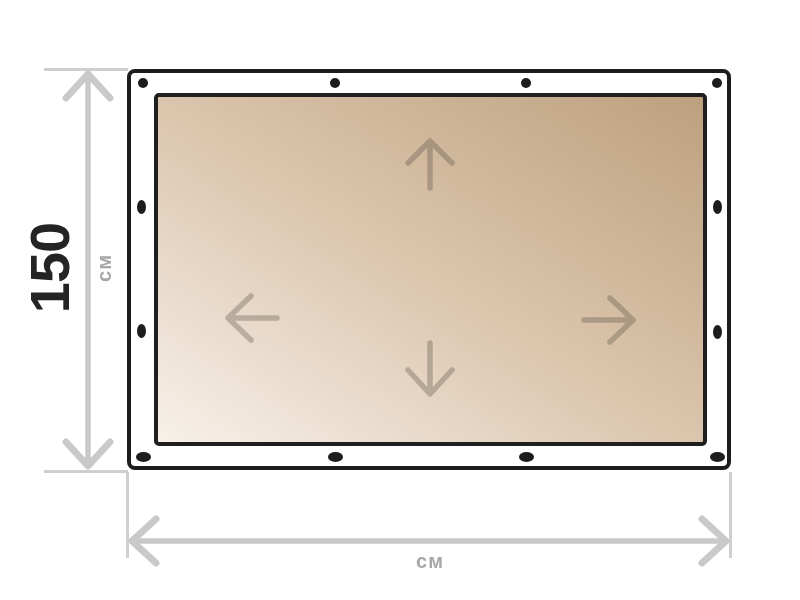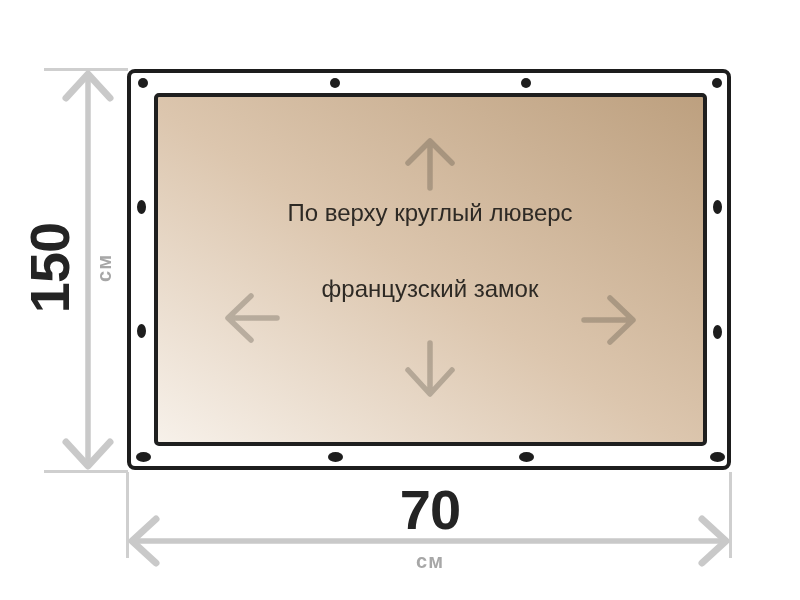--- a/index.html
+++ b/index.html
@@ -85,38 +85,35 @@
       <path d="M276 250 L276 299 M254 277 L276 301 L298 277"></path>
     </g>
     <g>
       <path d="M123 225 L76 225 M97 203 L74 225 L97 247"></path>
     </g>
     <g>
       <path d="M430 227 L477 227 M456 205 L479 227 L456 249"></path>
     </g>
   </svg>
 
-  <div class="note" style="top:198px">По верху круглый люверс</div>
   <div class="note" style="top:274px">
-    <span style="display:block">французский замок</span>
   </div>
 
   <div class="ext" style="left:44px; top:68px;  width:84px; height:3px"></div>
   <div class="ext" style="left:44px; top:470px; width:84px; height:3px"></div>
   <svg width="60" height="402" viewBox="0 0 60 402" style="left:58px; top:69px" fill="none" stroke="#c9c9c9" stroke-linecap="round" stroke-linejoin="round">
     <path d="M30 6 L30 396" stroke-width="5.5"></path>
     <path d="M8 29 L30 5 L52 29" stroke-width="7"></path>
     <path d="M8 373 L30 397 L52 373" stroke-width="7"></path>
   </svg>
   <div class="dim-value rot" style="left:-51px; top:238px; width:200px; height:60px">150</div>
   <div class="dim-unit rot" style="left:4px; top:243px; width:200px; height:50px">см</div>
 
   <div class="ext" style="left:126px; top:472px; width:3px; height:86px"></div>
   <div class="ext" style="left:729px; top:472px; width:3px; height:86px"></div>
   <svg width="604" height="60" viewBox="0 0 604 60" style="left:127px; top:511px" fill="none" stroke="#c9c9c9" stroke-linecap="round" stroke-linejoin="round">
     <path d="M6 30 L598 30" stroke-width="5.5"></path>
     <path d="M29 8 L5 30 L29 52" stroke-width="7"></path>
     <path d="M575 8 L599 30 L575 52" stroke-width="7"></path>
   </svg>
-  <div class="dim-value" style="left:330px; top:481px; width:200px; line-height:58px">70</div>
   <div class="dim-unit" style="left:330px; top:550px; width:200px; line-height:22px">см</div>
 
 </div>
 
 </body></html>

